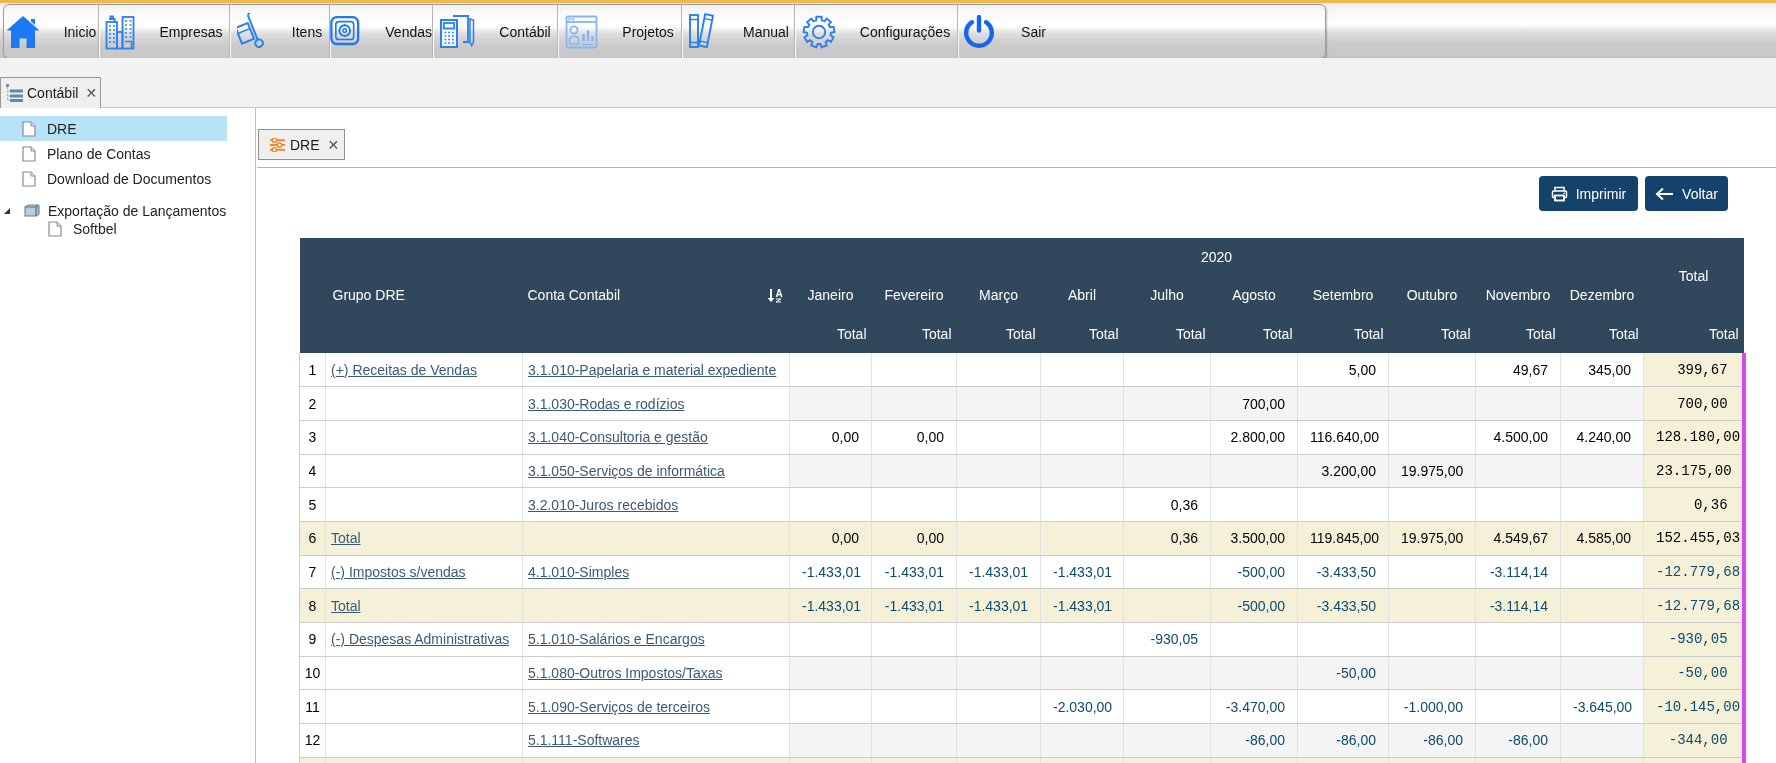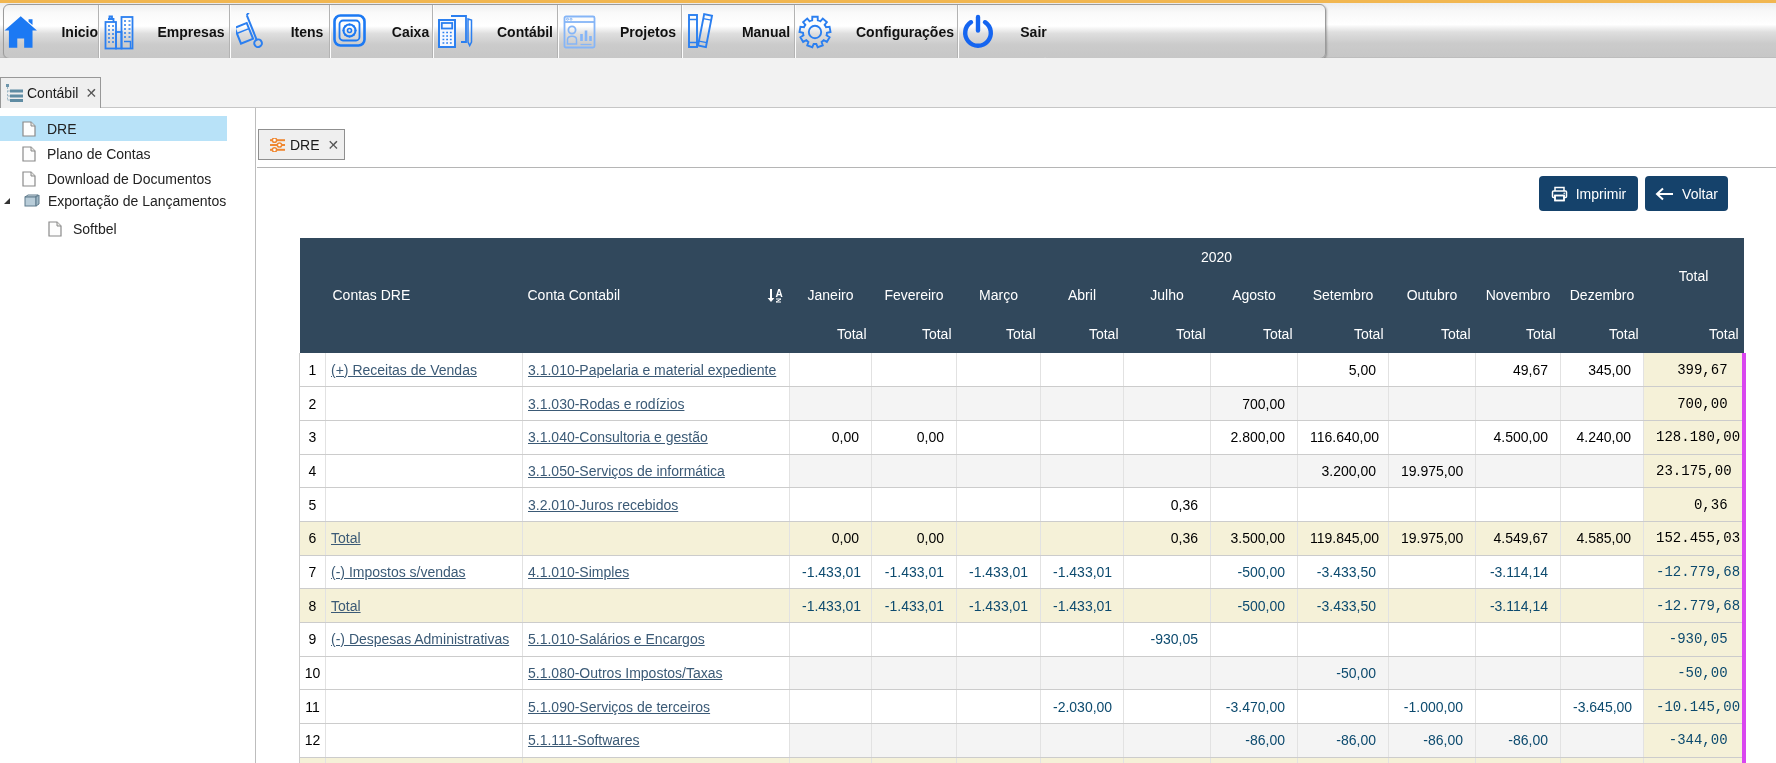--- a/index.html
+++ b/index.html
@@ -12,21 +12,21 @@
   background:linear-gradient(180deg,#ececec 0%,#f8f8f8 15%,#ffffff 40%,#dedede 54%,#cbcbcb 75%,#c7c7c7 100%);
   border-bottom:1px solid #bdbdbd; }
 #toolgroup { position:absolute; left:3px; top:4px; width:1323px; height:55px;
   border:1px solid #9b9b9b; border-radius:6px; display:flex; align-items:stretch;
   background:linear-gradient(180deg,#efefef 0%,#fafafa 15%,#ffffff 40%,#dedede 54%,#cbcbcb 75%,#c7c7c7 100%);
   box-shadow:1px 1px 2px rgba(0,0,0,0.25); }
 .titem { display:flex; align-items:center; justify-content:center; gap:9px;
   border-right:1px solid #b3b3b3; box-shadow:1px 0 0 #fdfdfd inset; }
 .titem:first-child { box-shadow:none; border-top-left-radius:6px; border-bottom-left-radius:6px;}
 .titem:last-child { border-right:none; border-top-right-radius:6px; border-bottom-right-radius:6px;}
-.titem span { font-weight:bold; font-size:14px; color:#111;margin-left:15px; }
+.titem span { font-weight:normal; font-size:14px; color:#111;margin-left:15px; }
 
 
 #gap1 { position:absolute; left:0; top:58px; width:1776px; height:50px; background:#f2f2f2; }
 #tabbar1line { position:absolute; left:0; top:107px; width:1776px; height:1px; background:#c6c6c6; }
 #tab-contabil { position:absolute; left:0px; top:77px; width:101px; height:31px; background:#efefef;
   border:1px solid #989898; border-bottom:none; display:flex; align-items:center; }
 #tab-contabil .lbl { font-size:14px; color:#1a1a1a; margin-left:1px;}
 #tab-contabil .x { font-size:14px; color:#555; margin-left:7px; }
 
 
@@ -102,21 +102,21 @@
         <span>Itens</span>
       </div>
     <div class="titem" style="width:103px;">
         <svg width="35" height="35" viewBox="0 0 35 35" fill="none" stroke="#1c79f3">
           <rect x="1.5" y="1.5" width="30" height="30" rx="6" stroke-width="2.6"></rect>
           <rect x="6.5" y="6.5" width="20" height="20" rx="3.5" stroke-width="1.8"></rect>
           <circle cx="16.5" cy="16.5" r="6" stroke-width="2"></circle>
           <circle cx="16.5" cy="16.5" r="2" stroke-width="1.6"></circle>
           <path d="M16.5 9.5 v2 M16.5 21.5 v2 M9.5 16.5 h2 M21.5 16.5 h2 M11.6 11.6 l1.4 1.4 M20 20 l1.4 1.4 M21.4 11.6 l-1.4 1.4 M13 20 l-1.4 1.4" stroke-width="1.4"></path>
         </svg>
-        <span>Caixa</span>
+        <span>Vendas</span>
       </div>
     <div class="titem" style="width:125px;">
         <svg width="36" height="37" viewBox="0 0 36 37" fill="none" stroke="#2b7ff0" stroke-width="1.8">
           <path d="M14 3 h15 v26 h-5"></path>
           <path d="M31 6 l3.5 1 v22 l-1.8 3.5 -1.7 -3.5 v-22 z" stroke-width="1.5"></path>
           <rect x="2" y="7" width="16" height="27" fill="#f5f8ff"></rect>
           <rect x="2" y="7" width="16" height="27"></rect>
           <rect x="4.8" y="10" width="10.4" height="5.5"></rect>
           <path d="M5.5 19.5h1.8M9.2 19.5h1.8M12.9 19.5h1.8M5.5 23h1.8M9.2 23h1.8M12.9 23h1.8M5.5 26.5h1.8M9.2 26.5h1.8M12.9 26.5h1.8M5.5 30h1.8M9.2 30h1.8M12.9 30h1.8" stroke-width="1.5"></path>
         </svg>
@@ -192,21 +192,21 @@
         </svg>
         <span>Plano de Contas</span>
       </div>
     <div class="trow" style="top:58px; padding-left:22px;">
         <svg width="14" height="16" viewBox="0 0 14 16" style="margin-right:11px;">
           <path d="M1 1 h8 l4 4 v10 h-12 z" fill="#fdfdfd" stroke="#8a8a8a" stroke-width="1.2"></path>
           <path d="M9 1 l0 4 4 0" fill="#e8e8e4" stroke="#8a8a8a" stroke-width="1"></path>
         </svg>
         <span>Download de Documentos</span>
       </div>
-    <div class="trow" style="top:80px; padding-left:24px;">
+    <div class="trow" style="top:90px; padding-left:24px;">
         <svg width="8" height="8" viewBox="0 0 8 8" style="position:absolute; left:3px; top:9px;">
           <path d="M7 1 L7 7 L1 7 Z" fill="#333"></path>
         </svg>
         <svg width="16" height="13" viewBox="0 0 16 13" style="margin-right:8px;">
           <path d="M1 3 l3 -2 h10 l-3 2 z" fill="#dfe9ef" stroke="#5f7b8c" stroke-width="1"></path>
           <rect x="1" y="3" width="11" height="9" fill="#b9cdd9" stroke="#5f7b8c" stroke-width="1"></rect>
           <path d="M12 12 l3 -2 v-9 l-3 2 z" fill="#9fb8c6" stroke="#5f7b8c" stroke-width="1"></path>
         </svg>
         <span>Exportação de Lançamentos</span>
       </div>
@@ -272,21 +272,21 @@
         <col style="width:100px">
     </colgroup>
     <tbody id="tbody">
     <tr style="height:38px;padding-left:36px;">
       <th colspan="3"></th>
       <th colspan="10" style="text-align:center; vertical-align:middle;">2020</th>
       <th rowspan="2" style="text-align:center; vertical-align:middle;">Total</th>
     </tr>
     <tr style="height:38px;">
       <th></th>
-      <th style="text-align:left; padding-left:7px;">Contas DRE</th>
+      <th style="text-align:left; padding-left:7px;">Grupo DRE</th>
       <th style="text-align:left; padding-left:5px;">Conta Contabil <svg style="float:right; margin-top:1px; margin-right:7px;" width="17" height="15" viewBox="0 0 17 15" fill="#fff">
               <path d="M4 1 h2 v9 h2.4 l-3.4 4 -3.4 -4 H4 z"></path>
               <text x="9.5" y="9" font-size="10" font-weight="bold" fill="#fff" font-family="Liberation Sans">A</text>
               <path d="M10 11 h5 l-5 3 h5" stroke="#fff" stroke-width="1" fill="none"></path>
             </svg></th>
       <th class="mon">Janeiro</th>
           <th class="mon">Fevereiro</th>
           <th class="mon">Março</th>
           <th class="mon">Abril</th>
       <th class="mon">Julho</th>

